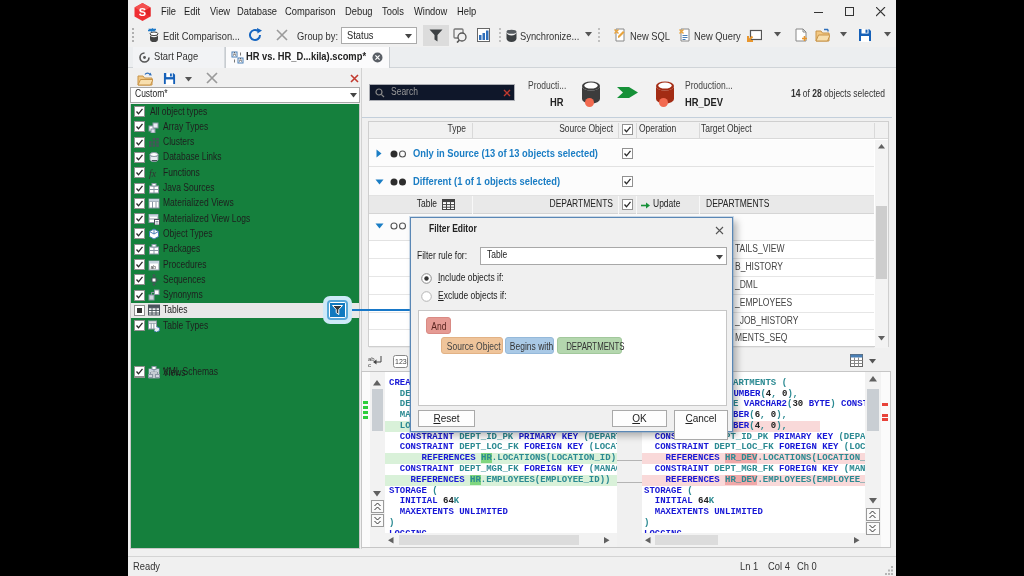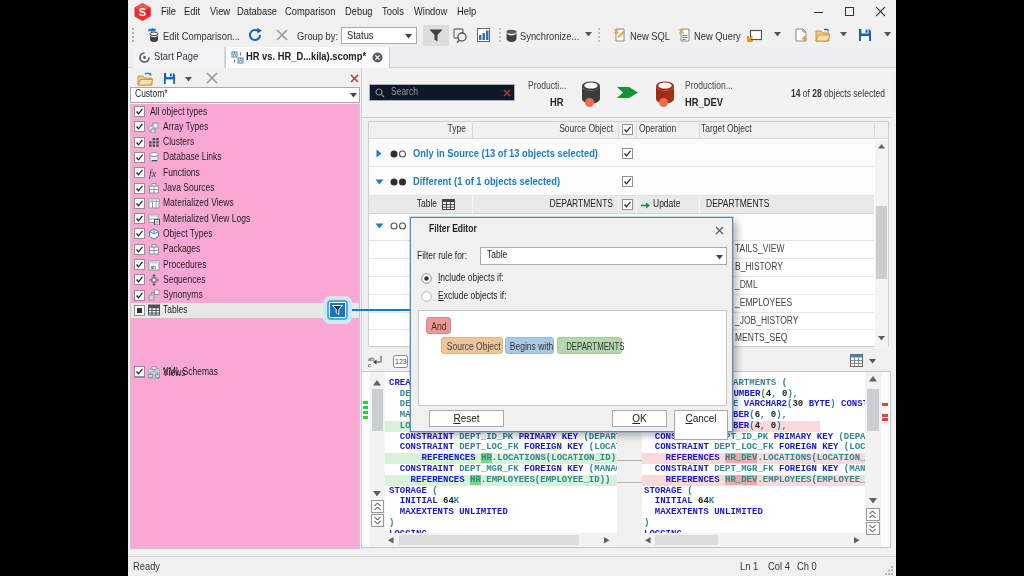--- a/index.html
+++ b/index.html
@@ -210,21 +210,21 @@
       </svg>
   <svg class="a" style="left:220px;top:6px" width="9" height="9">
         <path d="M1 1L8 8M8 1L1 8" stroke="#c23a2f" stroke-width="1.6"></path>
       </svg>
   <div class="a" style="left:0;top:19px;width:230px;height:16px;background:#fff;border:1px solid #a8a8a8">
     <span class="a s" style="left:4px;top:0px">Custom*</span>
     <svg class="a" style="left:219px;top:5px" width="8" height="5">
           <polygon points="0,0 7,0 3.5,4.5" fill="#444"></polygon>
         </svg>
   </div>
-  <div class="a" id="ptlist" style="left:0;top:36px;width:230px;height:445px;background:#f9a8d4;border-left:1px solid #c8c8c8;border-right:1px solid #c8c8c8;border-bottom:1px solid #c8c8c8">
+  <div class="a" id="ptlist" style="left:0;top:36px;width:230px;height:445px;background:#15803d;border-left:1px solid #c8c8c8;border-right:1px solid #c8c8c8;border-bottom:1px solid #c8c8c8">
         <div class="a" style="left:0;top:0.0px;width:228px;height:15.3px;">
           <span class="cb" style="left:3px;top:2px">
             <svg width="9" height="9" viewBox="0 0 9 9">
               <path d="M1.5 4.5l2 2.3L7.5 1.8" stroke="#2a2a2a" stroke-width="1.3" fill="none"></path>
             </svg>
           </span>
           <span class="a s" style="left:19px;top:1.5px">All object types</span>
         </div>
 <div class="a" style="left:0;top:15.3px;width:228px;height:15.3px;">
           <span class="cb" style="left:3px;top:2px">
@@ -392,20 +392,33 @@
             <svg width="9" height="9" style="margin:1px">
               <rect x="1" y="1" width="5" height="5" fill="#333"></rect>
             </svg>
           </span>
           <svg class="a" style="left:17px;top:1.5px" width="12" height="12" viewBox="0 0 12 12">
             <rect x="0.5" y="1" width="11" height="10" fill="#fff" stroke="#49525b"></rect>
             <path d="M0.5 3.8h11M0.5 6.4h11M0.5 9h11M4 3.8V11M8 3.8V11" stroke="#49525b"></path>
             <rect x="0.5" y="1" width="11" height="2.8" fill="#49525b"></rect>
           </svg>
           <span class="a s" style="left:32px;top:1.5px">Tables</span>
+        </div>
+<div class="a" style="left:0;top:214.2px;width:228px;height:15.3px;">
+          <span class="cb" style="left:3px;top:2px">
+            <svg width="9" height="9" viewBox="0 0 9 9">
+              <path d="M1.5 4.5l2 2.3L7.5 1.8" stroke="#2a2a2a" stroke-width="1.3" fill="none"></path>
+            </svg>
+          </span>
+          <svg class="a" style="left:17px;top:1.5px" width="12" height="12" viewBox="0 0 12 12">
+            <rect x="0.5" y="1" width="8" height="8" fill="#fff" stroke="#8a97a5"></rect>
+            <path d="M0.5 3.2h8M3.2 3.2V9M5.9 3.2V9" stroke="#8a97a5"></path>
+            <path d="M8.5 6.5l3 1.6v2.5l-3 1.6-2.5-1.4" fill="#e8edf2" stroke="#4a7fb5"></path>
+          </svg>
+          <span class="a s" style="left:32px;top:1.5px">Table Types</span>
         </div>
 <div class="a" style="left:0;top:261px;width:228px;height:15.3px;">
           <span class="cb" style="left:3px;top:2px">
             <svg width="9" height="9" viewBox="0 0 9 9">
               <path d="M1.5 4.5l2 2.3L7.5 1.8" stroke="#2a2a2a" stroke-width="1.3" fill="none"></path>
             </svg>
           </span>
           <svg class="a" style="left:17px;top:1.5px" width="12" height="12" viewBox="0 0 12 12">
             <rect x="1" y="2" width="10" height="9" fill="#fff" stroke="#8a97a5"></rect>
             <rect x="1" y="2" width="10" height="2.5" fill="#c7d3de"></rect>
@@ -752,21 +765,21 @@
   <svg class="a" style="left:10px;top:73px" width="11" height="11">
         <circle cx="5.5" cy="5.5" r="4.8" fill="#fff" stroke="#b4b4b4"></circle>
       </svg>
   <span class="a s" style="left:27px;top:72px;color:#222"><span class="u">E</span>xclude objects if:</span>
   <div class="a" style="left:7px;top:92px;width:309px;height:96px;background:#fff;border:1px solid #c6c6c6">
     <div class="tag" style="left:7px;top:6px;width:25px;height:17px;line-height:17px;background:#e59a93;border:1px solid #d98a84;color:#5a2520"><span>And</span></div>
     <div class="tag" style="left:22px;top:26px;width:62px;height:17px;line-height:17px;background:#efc49a;border:1px solid #e2b285;color:#444"><span>Source Object</span></div>
     <div class="tag" style="left:86px;top:26px;width:49px;height:17px;line-height:17px;background:#a9c9e6;border:1px solid #95b9da;color:#333"><span>Begins with</span></div>
     <div class="tag" style="left:138px;top:26px;width:65px;height:17px;line-height:17px;background:#b4d7ae;border:1px solid #a2c89c;color:#333"><span style="transform:scaleX(0.78)">DEPARTMENTS</span></div>
   </div>
-  <div class="btn" style="left:18px;top:192px;width:75px;height:17px;line-height:16px"><span class="u">R</span>eset</div>
+  <div class="btn" style="left:7px;top:192px;width:57px;height:17px;line-height:16px"><span class="u">R</span>eset</div>
   <div class="btn" style="left:201px;top:192px;width:55px;height:17px;line-height:16px"><span class="u">O</span>K</div>
   <div class="btn" style="left:263px;top:192px;width:54px;height:30px;line-height:16px"><span class="u">C</span>ancel</div>
 </div>
 
 <div class="a" style="left:0;top:556px;width:768px;height:20px;background:#f0f0f0;border-top:1px solid #d4d4d4">
   <span class="a s" style="left:5px;top:3px;font-size:11px;color:#333">Ready</span>
   <span class="a s" style="left:612px;top:3px;font-size:11px;color:#333">Ln 1</span>
   <span class="a s" style="left:640px;top:3px;font-size:11px;color:#333">Col 4</span>
   <span class="a s" style="left:669px;top:3px;font-size:11px;color:#333">Ch 0</span>
   <svg class="a" style="left:757px;top:9px" width="9" height="9">

